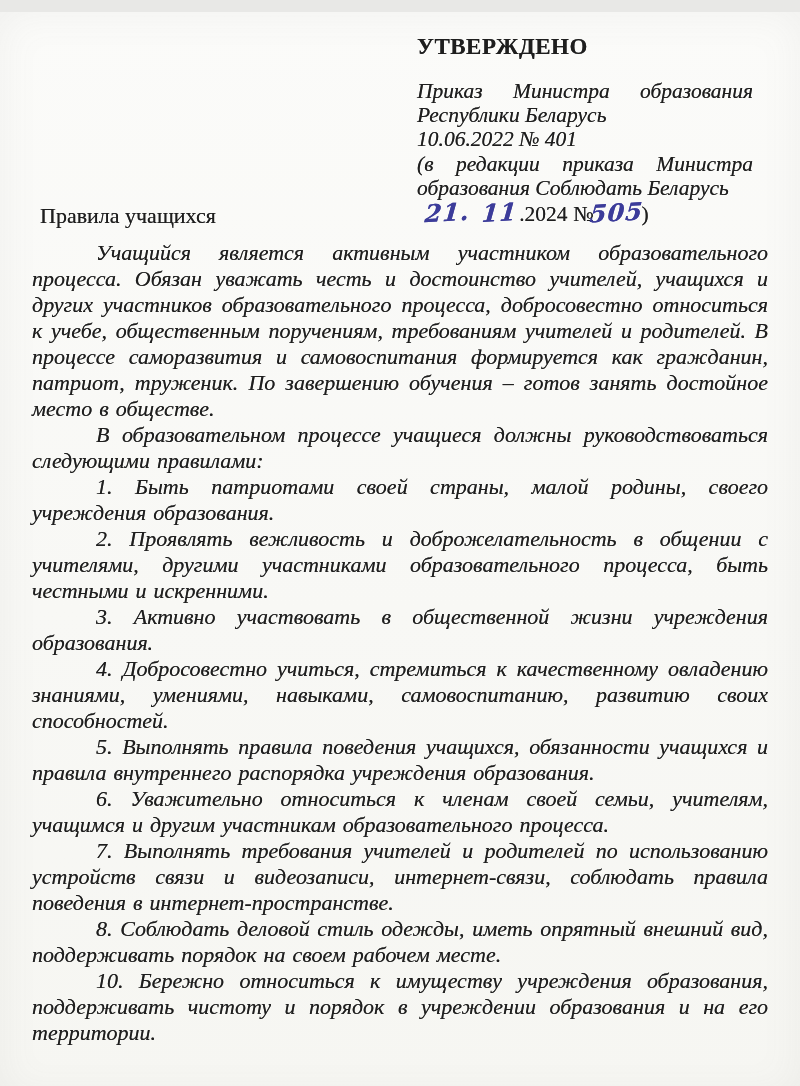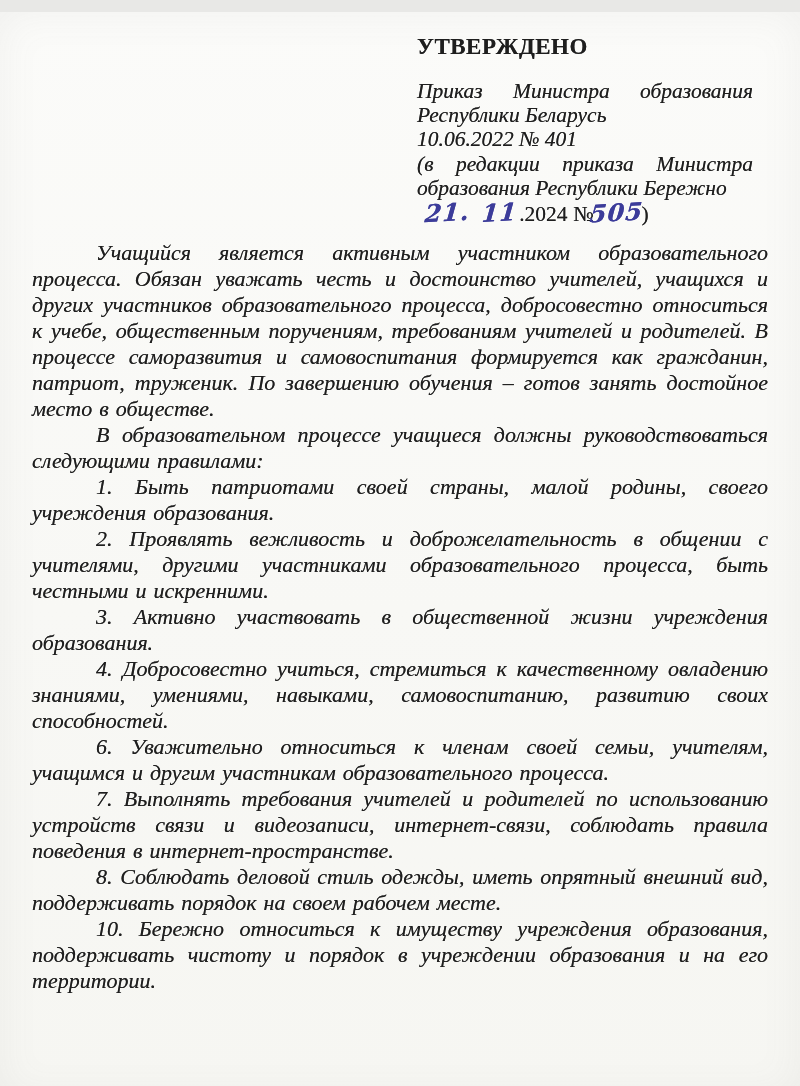--- a/index.html
+++ b/index.html
@@ -94,34 +94,36 @@
 
 <div class="page">
 
   <div class="approval">
     <div class="stamp">УТВЕРЖДЕНО</div>
     <div>
       <div class="order-line just">Приказ Министра образования</div>
       <div class="order-line">Республики Беларусь</div>
       <div class="order-line">10.06.2022 № 401</div>
       <div class="order-line just">(в редакции приказа Министра</div>
-      <div class="order-line">образования Республики Бережно</div>
+      <div class="order-line">образования Соблюдать Беларусь</div>
       <div class="amendment">
         <span class="hand hand-day ink" style="color: rgb(60, 60, 154);">21.</span><span class="hand hand-month ink" style="color: rgb(60, 60, 154);">11</span><span>.2024 №</span><span class="hand hand-number ink" style="color: rgb(60, 60, 154);">505</span><span>)</span>
       </div>
     </div>
   </div>
 
+  <div class="doc-title">Правила учащихся</div>
 
   <div class="doc-body">
     <p class="para">Учащийся является активным участником образовательного процесса. Обязан уважать честь и достоинство учителей, учащихся и других участников образовательного процесса, добросовестно относиться к учебе, общественным поручениям, требованиям учителей и родителей. В процессе саморазвития и самовоспитания формируется как гражданин, патриот, труженик. По завершению обучения – готов занять достойное место в обществе.</p>
     <p class="para">В образовательном процессе учащиеся должны руководствоваться следующими правилами:</p>
     <p class="para">1. Быть патриотами своей страны, малой родины, своего учреждения образования.</p>
     <p class="para">2. Проявлять вежливость и доброжелательность в общении с учителями, другими участниками образовательного процесса, быть честными и искренними.</p>
     <p class="para">3. Активно участвовать в общественной жизни учреждения образования.</p>
     <p class="para">4. Добросовестно учиться, стремиться к качественному овладению знаниями, умениями, навыками, самовоспитанию, развитию своих способностей.</p>
+    <p class="para">5. Выполнять правила поведения учащихся, обязанности учащихся и правила внутреннего распорядка учреждения образования.</p>
     <p class="para">6. Уважительно относиться к членам своей семьи, учителям, учащимся и другим участникам образовательного процесса.</p>
     <p class="para">7. Выполнять требования учителей и родителей по использованию устройств связи и видеозаписи, интернет-связи, соблюдать правила поведения в интернет-пространстве.</p>
     <p class="para">8. Соблюдать деловой стиль одежды, иметь опрятный внешний вид, поддерживать порядок на своем рабочем месте.</p>
     <p class="para">10. Бережно относиться к имуществу учреждения образования, поддерживать чистоту и порядок в учреждении образования и на его территории.</p>
   </div>
 
 </div>
 
 </body></html>

